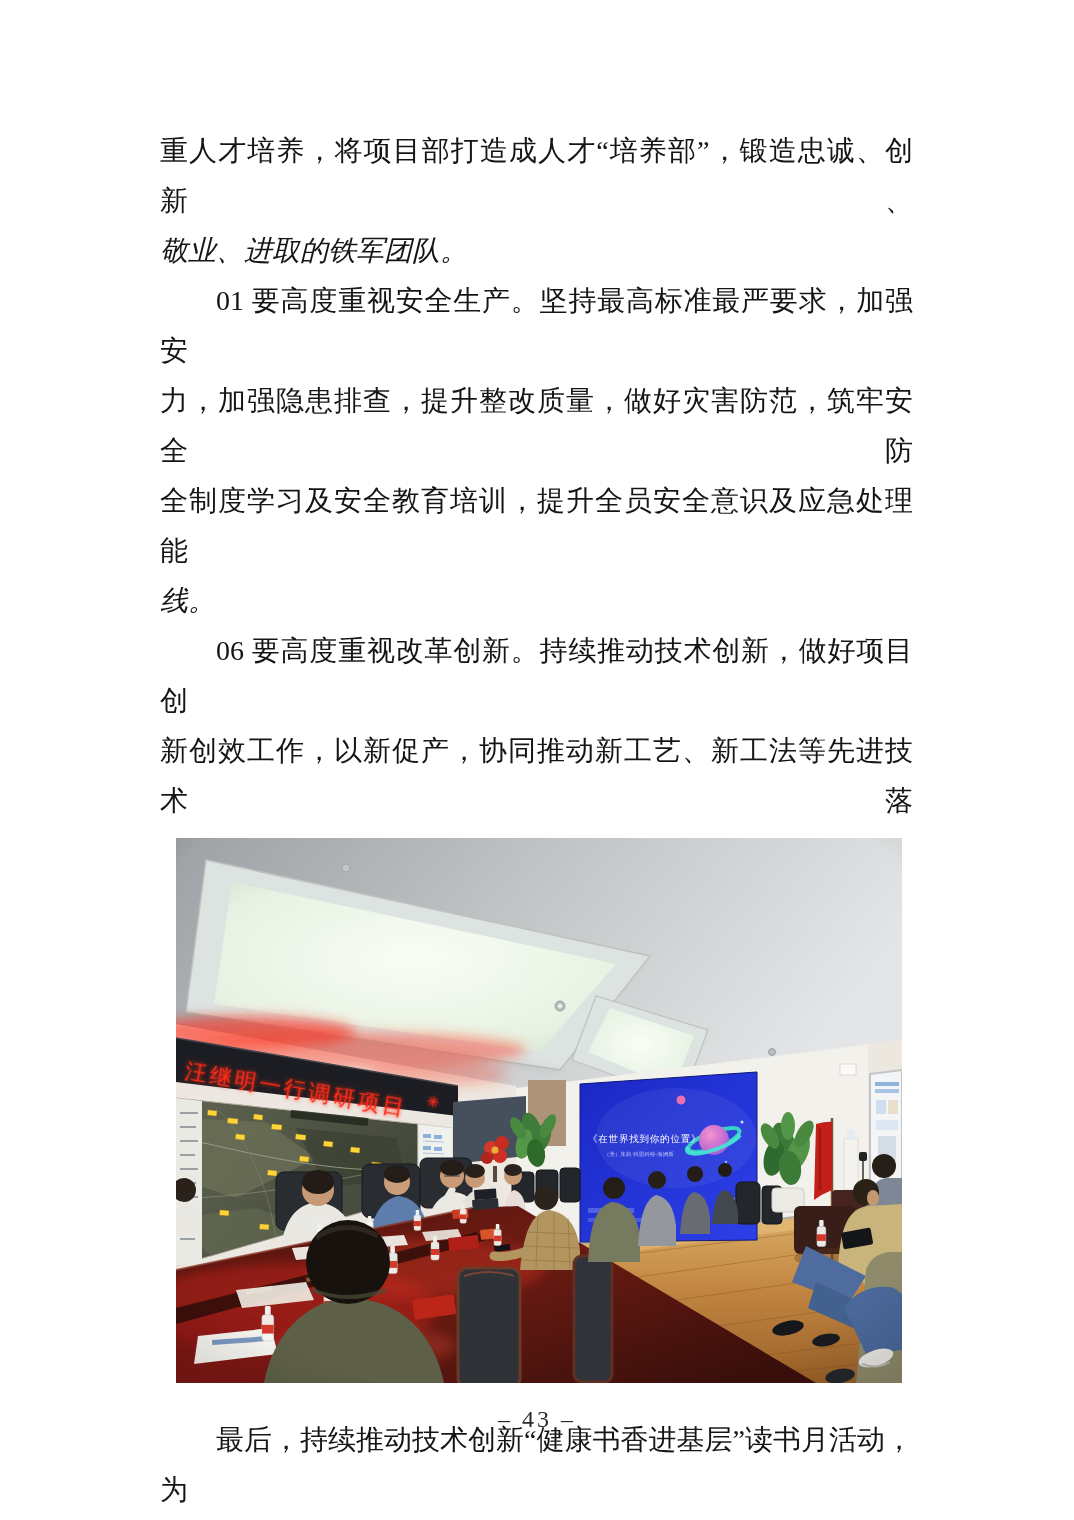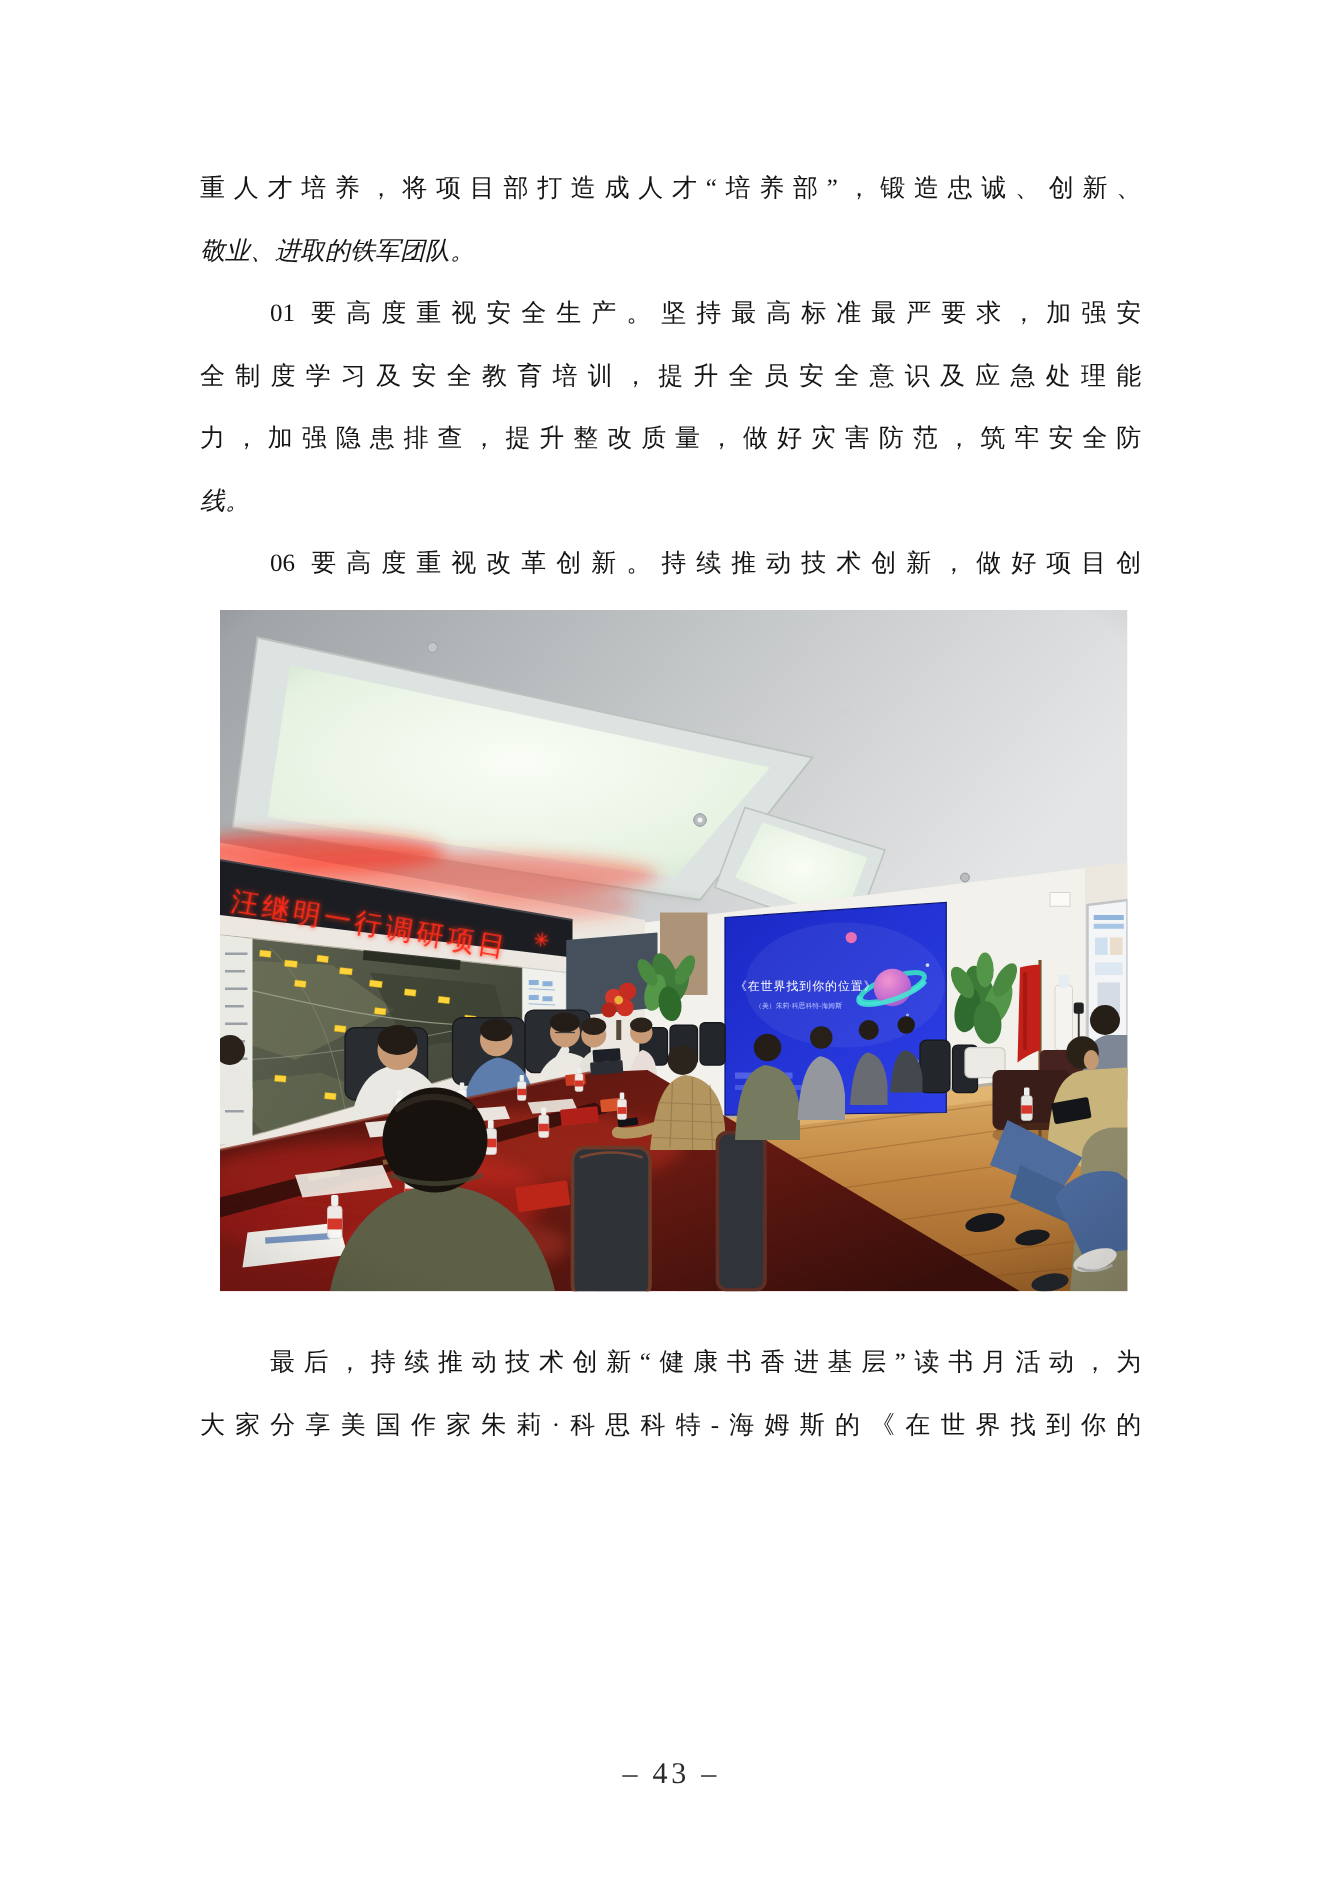--- a/index.html
+++ b/index.html
@@ -2,21 +2,21 @@
 <html><head>
 <meta charset="utf-8">
 <style>
   html,body{margin:0;padding:0;}
   body{
     width:1074px;height:1520px;background:#ffffff;position:relative;
     font-family:"Liberation Serif","DejaVu Serif",serif;
     -webkit-font-smoothing:antialiased;
   }
   .content{position:absolute;left:160px;top:126px;width:753px;}
-  .para{font-size:20px;line-height:50px;color:#151515;}
+  .para{font-size:28px;line-height:50px;color:#151515;}
   .tline{text-align:justify;text-align-last:justify;}
   .tlast{text-align-last:left;font-style:italic;}
   .tindent{text-indent:56px;}
   .photo-figure{margin:12px 0 0 16px;width:726px;height:545px;padding:0;}
   .photo-figure svg{display:block;}
   .after-photo{margin-top:32px;}
   .page-number{
     position:absolute;top:1406px;left:0;width:100%;text-align:center;
     font-size:24px;color:#2b2b2b;letter-spacing:3px;
   }
@@ -26,26 +26,27 @@
 
 <div class="page">
   <div class="content">
 
     <div class="para">
         <div class="tline">重人才培养，将项目部打造成人才“培养部”，锻造忠诚、创新、</div>
         <div class="tline tlast">敬业、进取的铁军团队。</div>
       </div>
     <div class="para">
         <div class="tline tindent">01 要高度重视安全生产。坚持最高标准最严要求，加强安</div>
+        <div class="tline">力，加强隐患排查，提升整改质量，做好灾害防范，筑牢安全防</div>
         <div class="tline">全制度学习及安全教育培训，提升全员安全意识及应急处理能</div>
-        <div class="tline">力，加强隐患排查，提升整改质量，做好灾害防范，筑牢安全防</div>
         <div class="tline tlast">线。</div>
       </div>
     <div class="para">
         <div class="tline tindent">06 要高度重视改革创新。持续推动技术创新，做好项目创</div>
+        <div class="tline">新创效工作，以新促产，协同推动新工艺、新工法等先进技术落</div>
       </div>
 
     <figure class="photo-figure">
       <svg viewBox="0 0 726 545" width="726" height="545" xmlns="http://www.w3.org/2000/svg">
         <defs>
           <linearGradient id="gCeil" x1="0" y1="0" x2="1" y2="0.35">
             <stop offset="0" stop-color="#9da1a5"></stop>
               <stop offset="0.55" stop-color="#c6c9ca"></stop>
               <stop offset="1" stop-color="#e4e5e6"></stop>
           </linearGradient>

